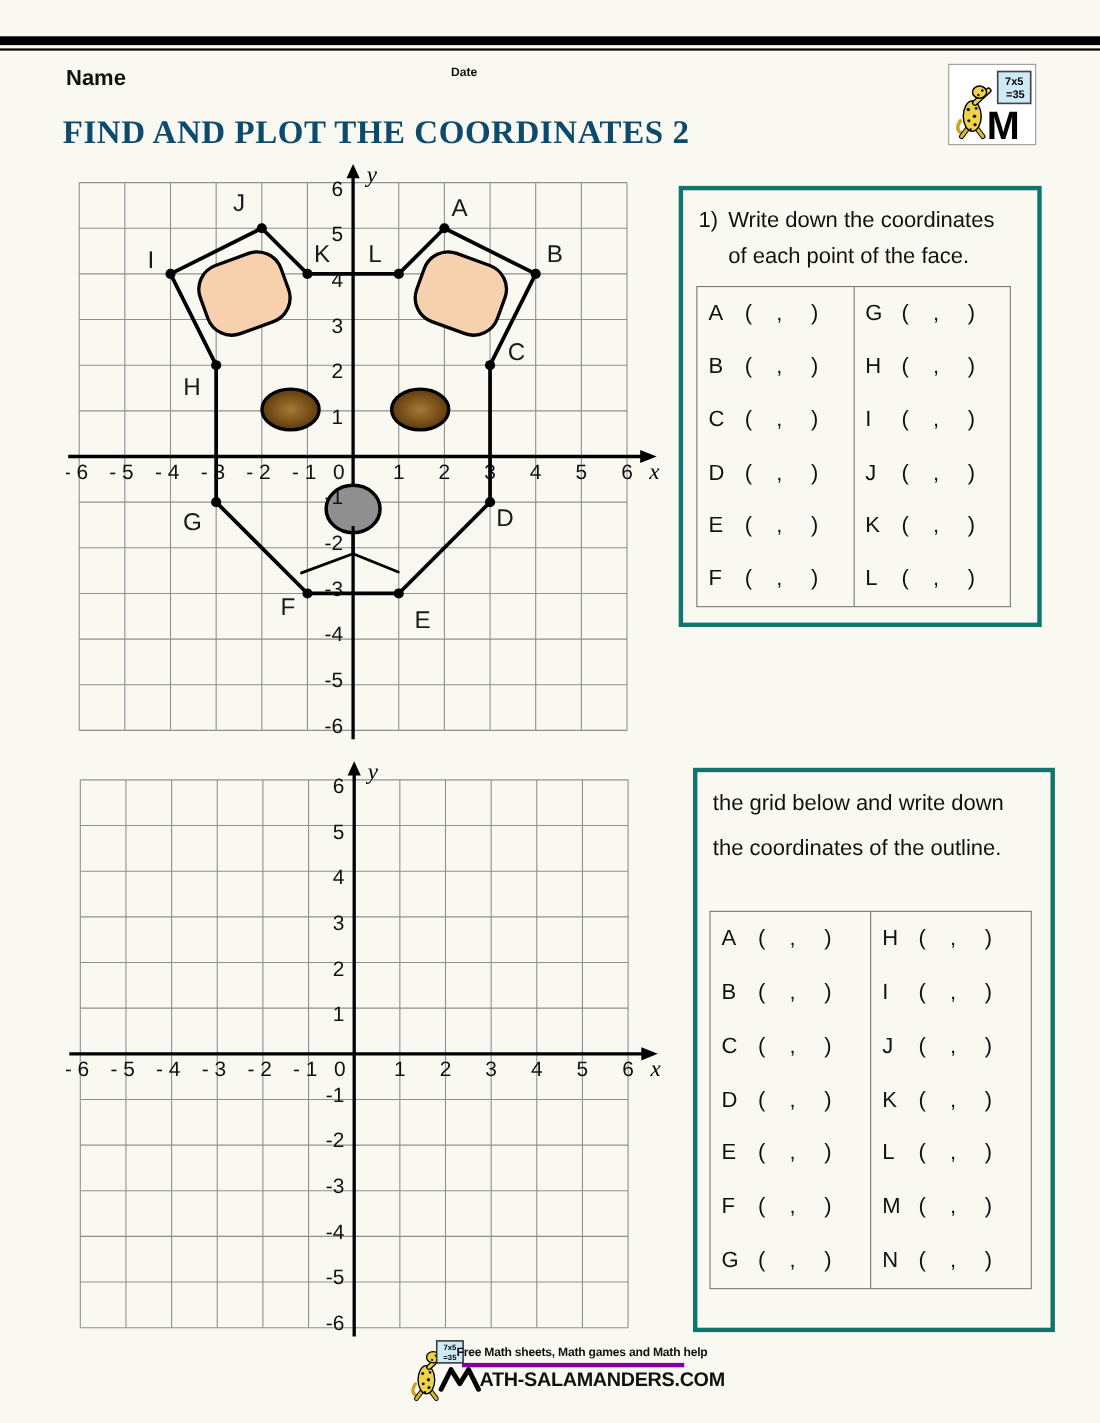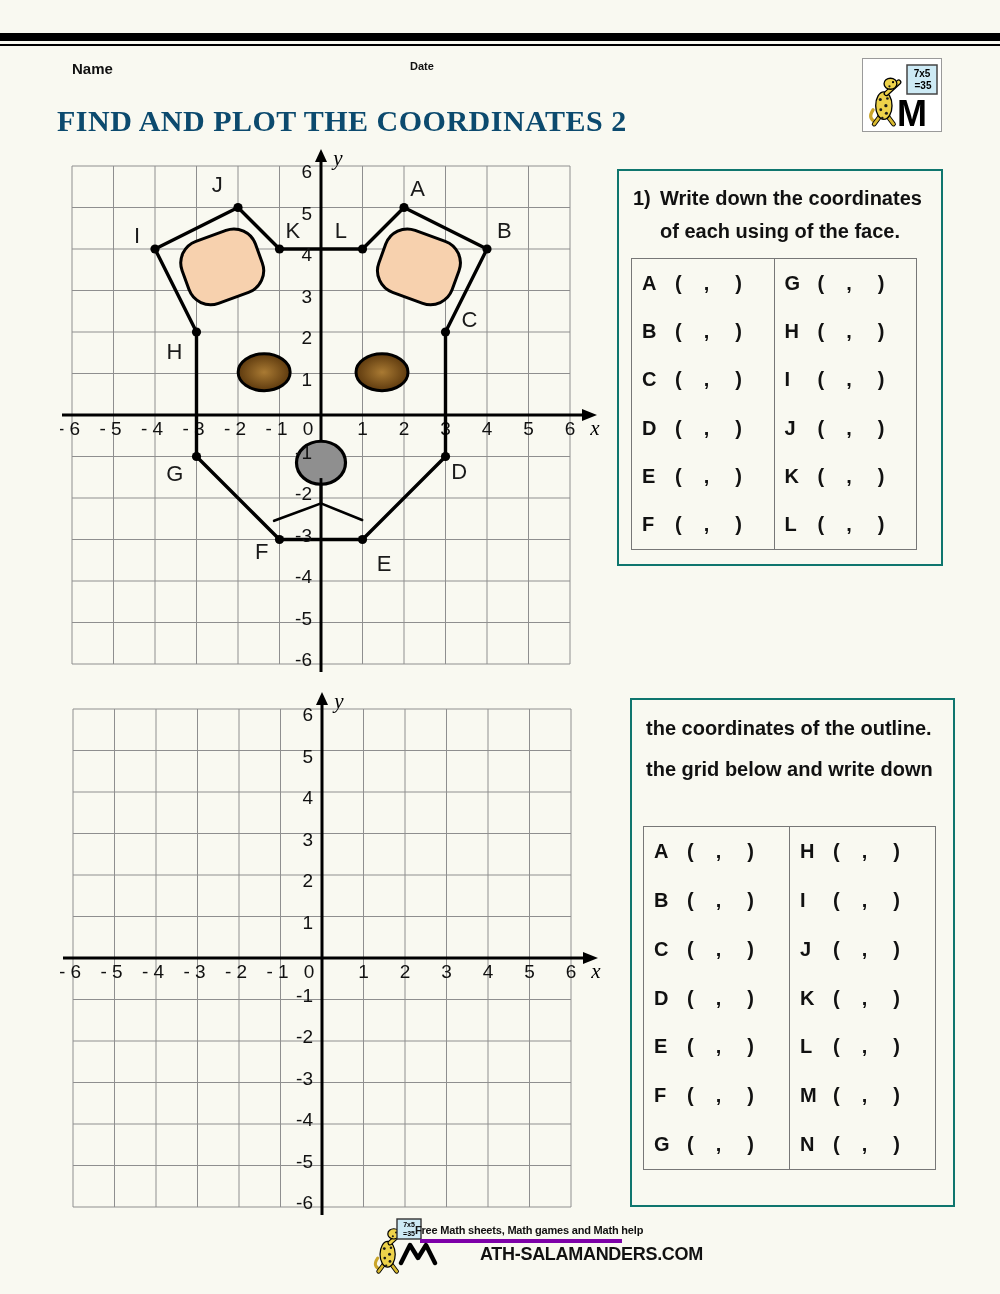--- a/index.html
+++ b/index.html
@@ -2,27 +2,27 @@
 <html><head>
 <meta charset="utf-8">
 <style>
   html,body{margin:0;padding:0;}
   body{width:1000px;height:1294px;position:relative;background:#f9f9f1;
        font-family:"Liberation Sans",sans-serif;color:#111;overflow:hidden;}
   #page{position:absolute;inset:0;}
   .abs{position:absolute;}
   #top-rule{left:0;top:33px;width:1000px;height:8px;background:#000;}
   #top-rule2{left:0;top:44px;width:1000px;height:2px;background:#000;}
-  #name-label{left:72px;top:60px;font-size:15px;font-weight:600;text-align:center;}
+  #name-label{left:60px;top:60px;font-size:20px;font-weight:600;text-align:center;}
   #date-label{left:410px;top:60px;font-size:11px;font-weight:700;}
   #page-title{left:57px;top:104px;font-size:30px;font-weight:700;
               font-family:"Liberation Serif",serif;color:#0c4a6e;letter-spacing:.5px;}
   #badge{left:862px;top:58px;width:78px;height:72px;background:#fff;border:1.5px solid #9a9a9a;}
   svg{display:block;}
-  .qbox{border:2px solid #0f766e;background:transparent;font-weight:bold;}
+  .qbox{border:4px solid #0f766e;background:transparent;}
   #q1-box{left:617px;top:169px;width:322px;height:393px;}
   #q2-box{left:630px;top:698px;width:321px;height:505px;}
   .qline{font-size:20px;line-height:32px;padding-left:14px;white-space:nowrap;}
   #q1-box .qline{line-height:33px;}
   #q1-box .qline:first-of-type{padding-top:11px;}
   #q1-box .qline.indent{padding-left:41px;}
   #q2-box .qline{line-height:41px;}
   #q2-box .qline:first-of-type{padding-top:8px;}
   .qnum{display:inline-block;min-width:27px;}
   .anstable{position:absolute;display:flex;border:1px solid #777;}
@@ -35,21 +35,21 @@
   .po{display:inline-block;}
   .cm{display:inline-block;margin:0 26px 0 22px;}
   #footer{left:370px;top:1216px;width:300px;height:66px;}
   #footer-sal{position:absolute;left:0;top:4px;}
   #footer-board{position:absolute;left:26px;top:2px;}
   #footer-tagline{position:absolute;left:45px;top:8px;font-size:11px;font-weight:700;
                   letter-spacing:-0.2px;white-space:nowrap;}
   #footer-bar{position:absolute;left:50px;top:23px;width:202px;height:4px;background:#7d00a8;}
   #footer-m{position:absolute;left:28px;top:26px;}
   #footer-site{position:absolute;left:66px;top:28px;font-size:18px;font-weight:700;
-               letter-spacing:-0.3px;white-space:nowrap;margin-left:44px;}
+               letter-spacing:-0.3px;white-space:nowrap;}
 </style>
 </head>
 <body>
 
 <div id="page">
 
   <div class="abs" id="top-rule"></div>
   <div class="abs" id="top-rule2"></div>
 
   <div class="abs" id="name-label">Name</div>
@@ -196,21 +196,21 @@
         <text x="535" y="287" text-anchor="middle">x</text>
         <text x="278" y="17" text-anchor="middle">y</text>
       </g>
     </svg>
 
   <div class="abs qbox" id="q1-box">
     <div class="qline">
       <span class="qnum">1)</span><span>Write down the coordinates</span>
     </div>
     <div class="qline indent">
-      <span>of each using of the face.</span>
+      <span>of each point of the face.</span>
     </div>
     <div class="anstable" id="q1-table">
         <div class="anscol first">
           <div class="ansrow">
             <span class="ansletter">A</span>
             <span class="po">(</span>
             <span class="cm">,</span>
             <span class="po">)</span>
           </div>
           <div class="ansrow">
@@ -350,24 +350,24 @@
         <text x="253" y="519">-6</text>
       </g>
       <g font-family="&quot;Liberation Serif&quot;,serif" font-style="italic" font-size="21" fill="#000">
         <text x="536" y="288" text-anchor="middle">x</text>
         <text x="279" y="18" text-anchor="middle">y</text>
       </g>
     </svg>
 
   <div class="abs qbox" id="q2-box">
     <div class="qline">
-      <span>the coordinates of the outline.</span>
+      <span>the grid below and write down</span>
     </div>
     <div class="qline">
-      <span>the grid below and write down</span>
+      <span>the coordinates of the outline.</span>
     </div>
     <div class="anstable" id="q2-table">
         <div class="anscol first">
           <div class="ansrow">
             <span class="ansletter">A</span>
             <span class="po">(</span>
             <span class="cm">,</span>
             <span class="po">)</span>
           </div>
           <div class="ansrow">

